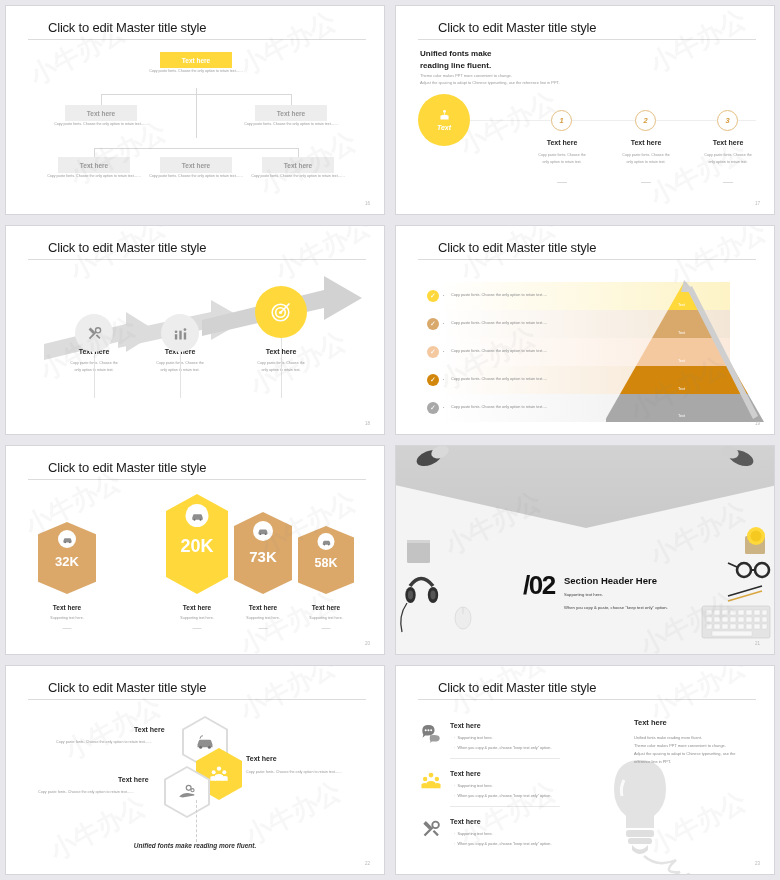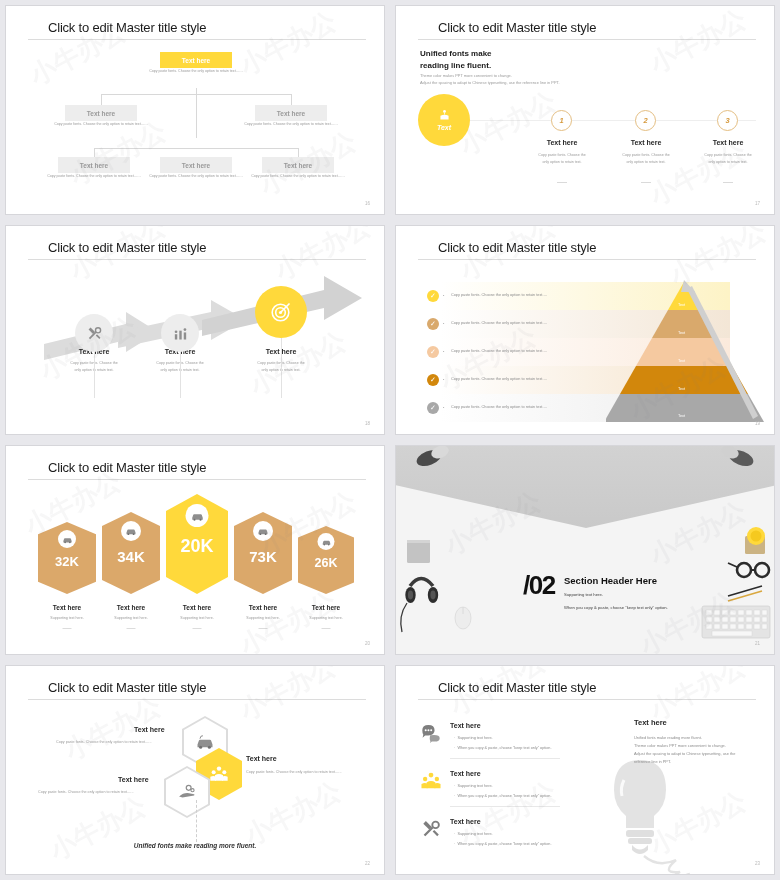--- a/index.html
+++ b/index.html
@@ -467,71 +467,56 @@
           <path d="M3 15 L4.6 10.4 Q5 9.2 6.2 9.2 L17.8 9.2 Q19 9.2 19.4 10.4 L21 15 L21 18.4 L3 18.4 Z" fill="#8e8e8e"></path>
           <circle cx="6.8" cy="18.3" r="1.8" fill="#6f6f6f"></circle>
           <circle cx="17.2" cy="18.3" r="1.8" fill="#6f6f6f"></circle>
         </svg>
       </div>
       <div class="hex-label" style="top:82px;">Text here</div>
       <div class="hex-sub" style="top:94px;">Supporting text here.</div>
       <div class="hex-dash" style="top:106px;"></div>
     </div>
 
-    <div class="hexcol" style="left:96px;top:66px;width:58px;">
+
+    <div class="hexcol" style="left:160px;top:48px;width:62px;">
+      <div class="hexshape accent" style="height:100px;">
+        <div class="hexval" style="top:42px;font-size:18px;">20K</div>
+      </div>
+      <div class="hexbadge" style="top:10px;width:23px;height:23px;">
+        <svg width="14" height="14" viewBox="0 0 24 24">
+          <path d="M3 15 L4.6 10.4 Q5 9.2 6.2 9.2 L17.8 9.2 Q19 9.2 19.4 10.4 L21 15 L21 18.4 L3 18.4 Z" fill="#8e8e8e"></path>
+          <circle cx="6.8" cy="18.3" r="1.8" fill="#6f6f6f"></circle>
+          <circle cx="17.2" cy="18.3" r="1.8" fill="#6f6f6f"></circle>
+        </svg>
+      </div>
+      <div class="hex-label" style="top:110px;">Text here</div>
+      <div class="hex-sub" style="top:122px;">Supporting text here.</div>
+      <div class="hex-dash" style="top:134px;"></div>
+    </div>
+
+    <div class="hexcol" style="left:228px;top:66px;width:58px;">
       <div class="hexshape" style="height:82px;">
-        <div class="hexval" style="top:36px;font-size:15px;">34K</div>
+        <div class="hexval" style="top:36px;font-size:15px;">73K</div>
       </div>
       <div class="hexbadge" style="top:9px;width:20px;height:20px;">
         <svg width="12" height="12" viewBox="0 0 24 24">
           <path d="M3 15 L4.6 10.4 Q5 9.2 6.2 9.2 L17.8 9.2 Q19 9.2 19.4 10.4 L21 15 L21 18.4 L3 18.4 Z" fill="#8e8e8e"></path>
           <circle cx="6.8" cy="18.3" r="1.8" fill="#6f6f6f"></circle>
           <circle cx="17.2" cy="18.3" r="1.8" fill="#6f6f6f"></circle>
         </svg>
       </div>
       <div class="hex-label" style="top:92px;">Text here</div>
       <div class="hex-sub" style="top:104px;">Supporting text here.</div>
       <div class="hex-dash" style="top:116px;"></div>
     </div>
 
-    <div class="hexcol" style="left:160px;top:48px;width:62px;">
-      <div class="hexshape accent" style="height:100px;">
-        <div class="hexval" style="top:42px;font-size:18px;">20K</div>
-      </div>
-      <div class="hexbadge" style="top:10px;width:23px;height:23px;">
-        <svg width="14" height="14" viewBox="0 0 24 24">
-          <path d="M3 15 L4.6 10.4 Q5 9.2 6.2 9.2 L17.8 9.2 Q19 9.2 19.4 10.4 L21 15 L21 18.4 L3 18.4 Z" fill="#8e8e8e"></path>
-          <circle cx="6.8" cy="18.3" r="1.8" fill="#6f6f6f"></circle>
-          <circle cx="17.2" cy="18.3" r="1.8" fill="#6f6f6f"></circle>
-        </svg>
-      </div>
-      <div class="hex-label" style="top:110px;">Text here</div>
-      <div class="hex-sub" style="top:122px;">Supporting text here.</div>
-      <div class="hex-dash" style="top:134px;"></div>
-    </div>
-
-    <div class="hexcol" style="left:228px;top:66px;width:58px;">
-      <div class="hexshape" style="height:82px;">
-        <div class="hexval" style="top:36px;font-size:15px;">73K</div>
-      </div>
-      <div class="hexbadge" style="top:9px;width:20px;height:20px;">
-        <svg width="12" height="12" viewBox="0 0 24 24">
-          <path d="M3 15 L4.6 10.4 Q5 9.2 6.2 9.2 L17.8 9.2 Q19 9.2 19.4 10.4 L21 15 L21 18.4 L3 18.4 Z" fill="#8e8e8e"></path>
-          <circle cx="6.8" cy="18.3" r="1.8" fill="#6f6f6f"></circle>
-          <circle cx="17.2" cy="18.3" r="1.8" fill="#6f6f6f"></circle>
-        </svg>
-      </div>
-      <div class="hex-label" style="top:92px;">Text here</div>
-      <div class="hex-sub" style="top:104px;">Supporting text here.</div>
-      <div class="hex-dash" style="top:116px;"></div>
-    </div>
-
     <div class="hexcol" style="left:292px;top:80px;width:56px;">
       <div class="hexshape" style="height:68px;">
-        <div class="hexval" style="top:30px;font-size:12.5px;">26K</div>
+        <div class="hexval" style="top:30px;font-size:12.5px;">58K</div>
       </div>
       <div class="hexbadge" style="top:7px;width:17px;height:17px;">
         <svg width="10" height="10" viewBox="0 0 24 24">
           <path d="M3 15 L4.6 10.4 Q5 9.2 6.2 9.2 L17.8 9.2 Q19 9.2 19.4 10.4 L21 15 L21 18.4 L3 18.4 Z" fill="#8e8e8e"></path>
           <circle cx="6.8" cy="18.3" r="1.8" fill="#6f6f6f"></circle>
           <circle cx="17.2" cy="18.3" r="1.8" fill="#6f6f6f"></circle>
         </svg>
       </div>
       <div class="hex-label" style="top:78px;">Text here</div>
       <div class="hex-sub" style="top:90px;">Supporting text here.</div>

